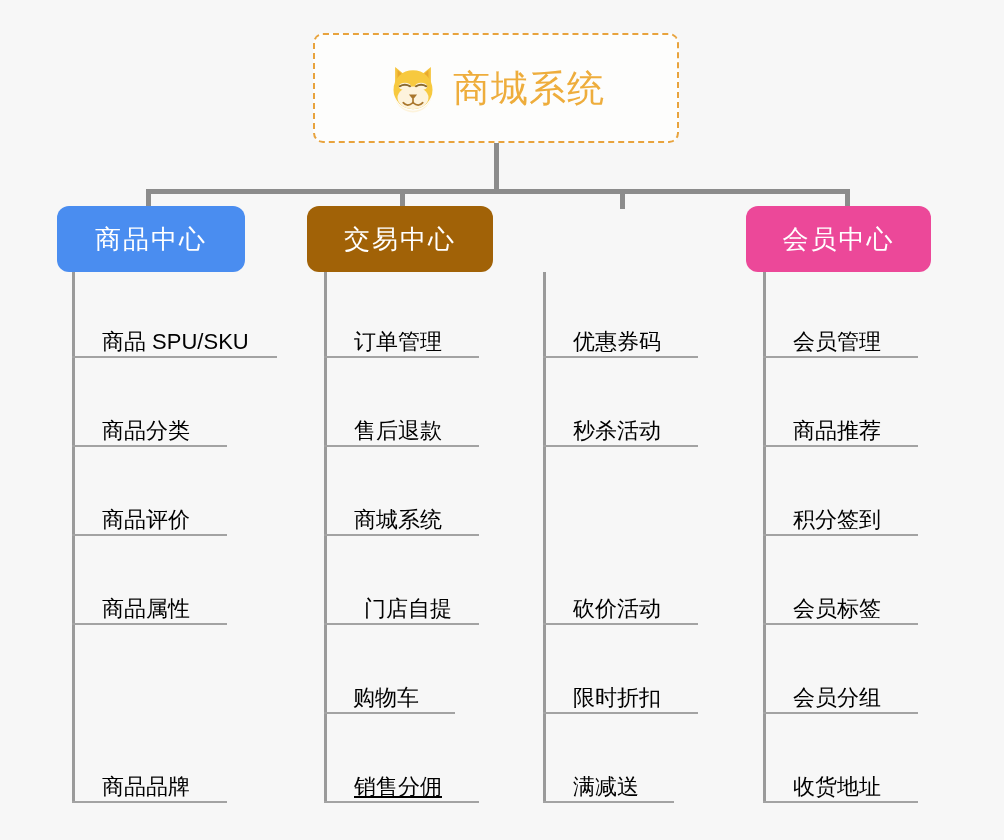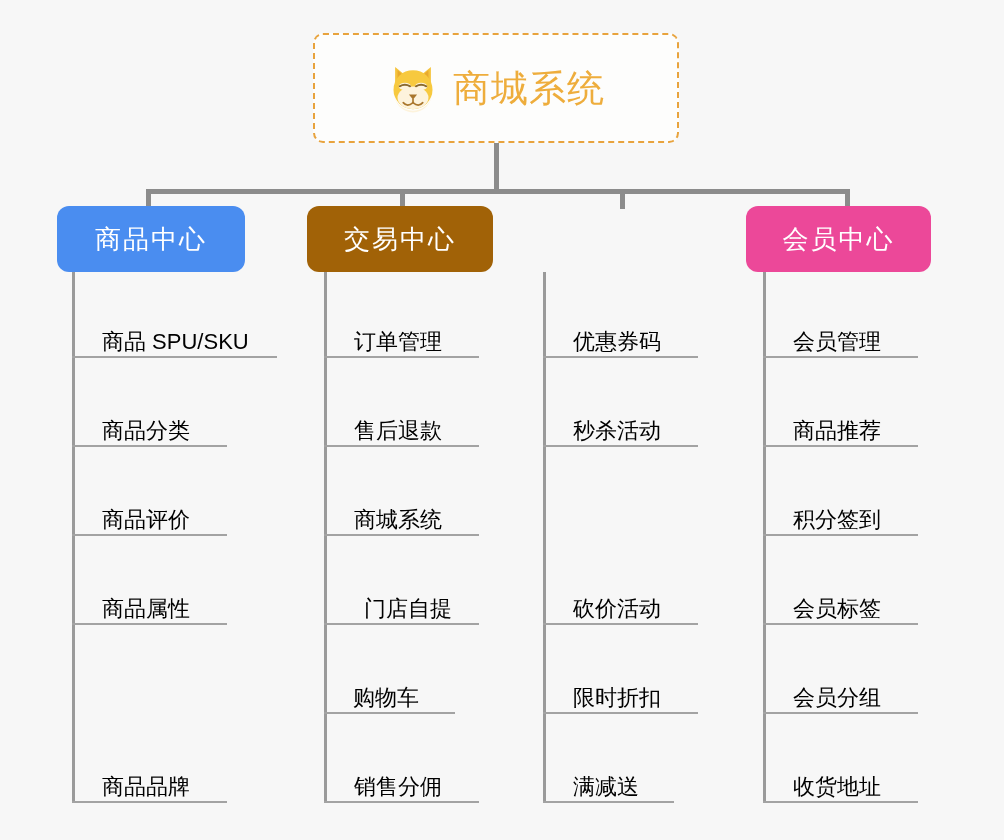--- a/index.html
+++ b/index.html
@@ -169,21 +169,21 @@
   </div>
   <div class="leaf" style="left:324px; top:490px; width:155px;">
     <span class="leaf-label">商城系统</span>
   </div>
   <div class="leaf" style="left:324px; top:579px; width:155px;padding-left:40px;">
     <span class="leaf-label">门店自提</span>
   </div>
   <div class="leaf" style="left:324px; top:668px; width:131px;padding-left:29px;">
     <span class="leaf-label">购物车</span>
   </div>
-  <div class="leaf" style="left:324px; top:757px; width:155px;">
+  <div class="leaf" style="left:324px; top:757px; width:155px;text-decoration:underline;">
     <span class="leaf-label">销售分佣</span>
   </div>
 
   <div class="trunk" style="left:543px; top:272px; height:530px;"></div>
   <div class="leaf" style="left:543px; top:312px; width:155px;">
     <span class="leaf-label">优惠券码</span>
   </div>
   <div class="leaf" style="left:543px; top:401px; width:155px;">
     <span class="leaf-label">秒杀活动</span>
   </div>

